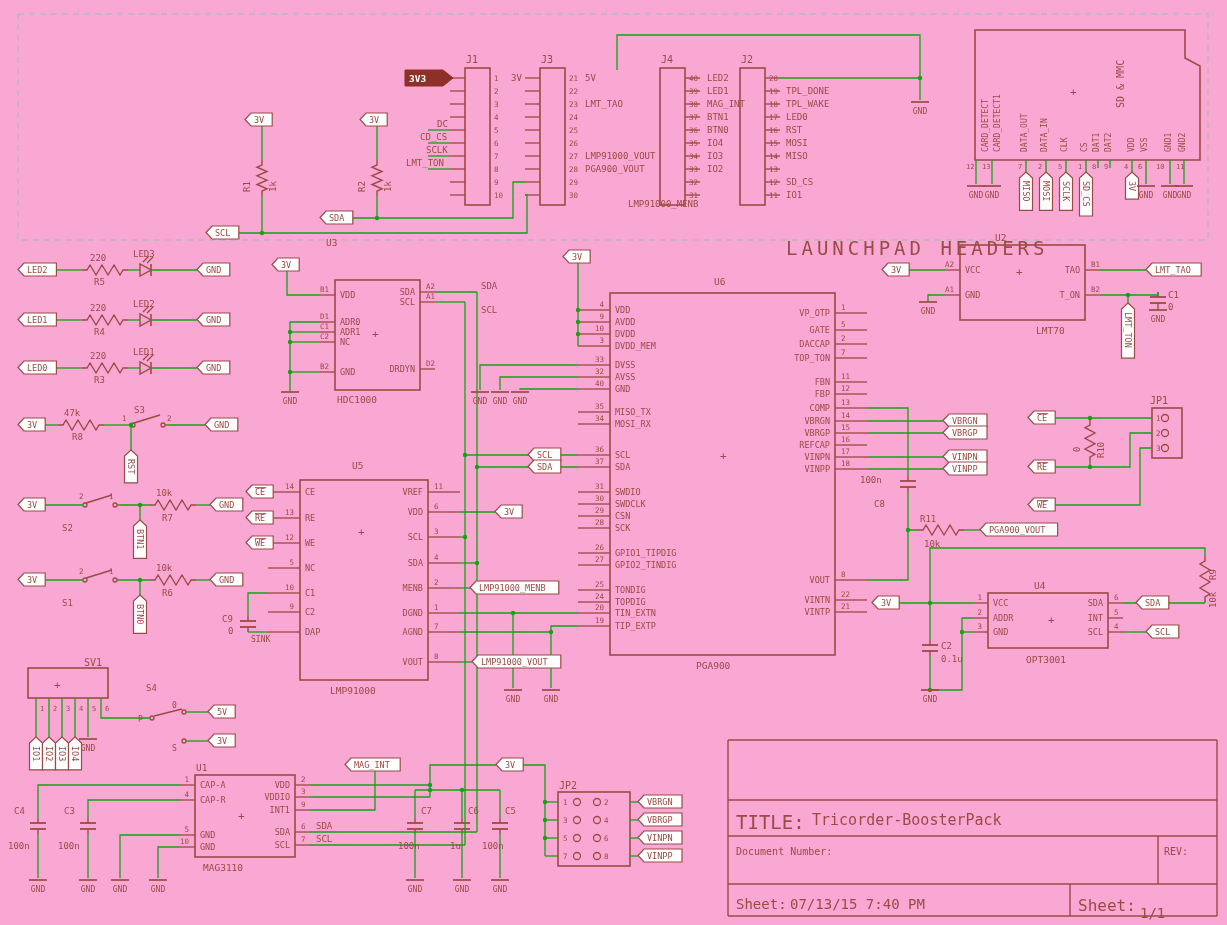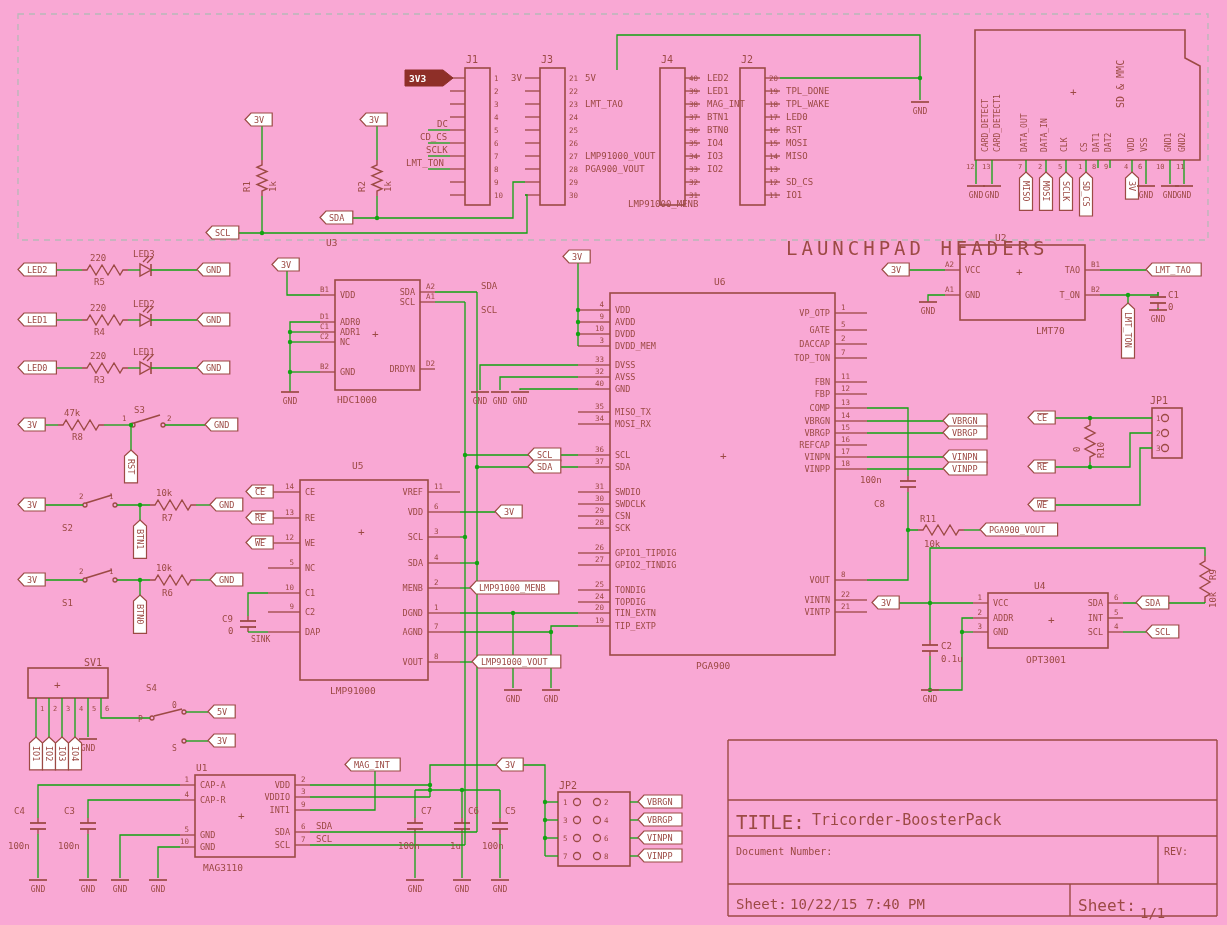--- a/index.html
+++ b/index.html
@@ -1233,16 +1233,16 @@
         <text x="604" y="841" fill="#9c4a44" font-size="7.5" font-family="DejaVu Sans Mono, monospace">6</text>
         <text x="604" y="859" fill="#9c4a44" font-size="7.5" font-family="DejaVu Sans Mono, monospace">8</text>
       </g>
     </svg>
   <div class="ovl" id="banner">LAUNCHPAD HEADERS</div>
   <div class="ovl" id="tb-title-label">TITLE:</div>
   <div class="ovl" id="tb-title">Tricorder-BoosterPack</div>
   <div class="ovl" id="tb-doc">Document Number:</div>
   <div class="ovl" id="tb-rev">REV:</div>
   <div class="ovl" id="tb-date-label">Sheet:</div>
-  <div class="ovl" id="tb-date">10/22/15 7:40 PM</div>
+  <div class="ovl" id="tb-date">07/13/15 7:40 PM</div>
   <div class="ovl" id="tb-sheet-label">Sheet:</div>
   <div class="ovl" id="tb-sheet">1/1</div>
 </div>
 
 </body></html>

